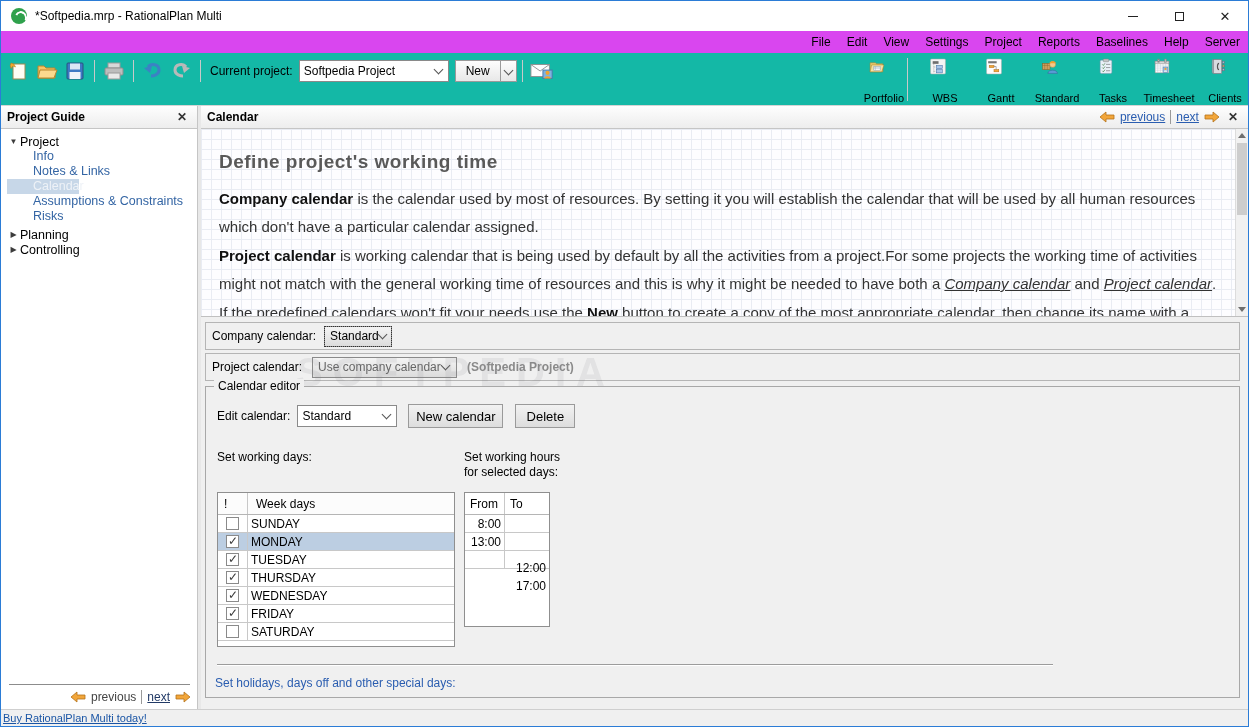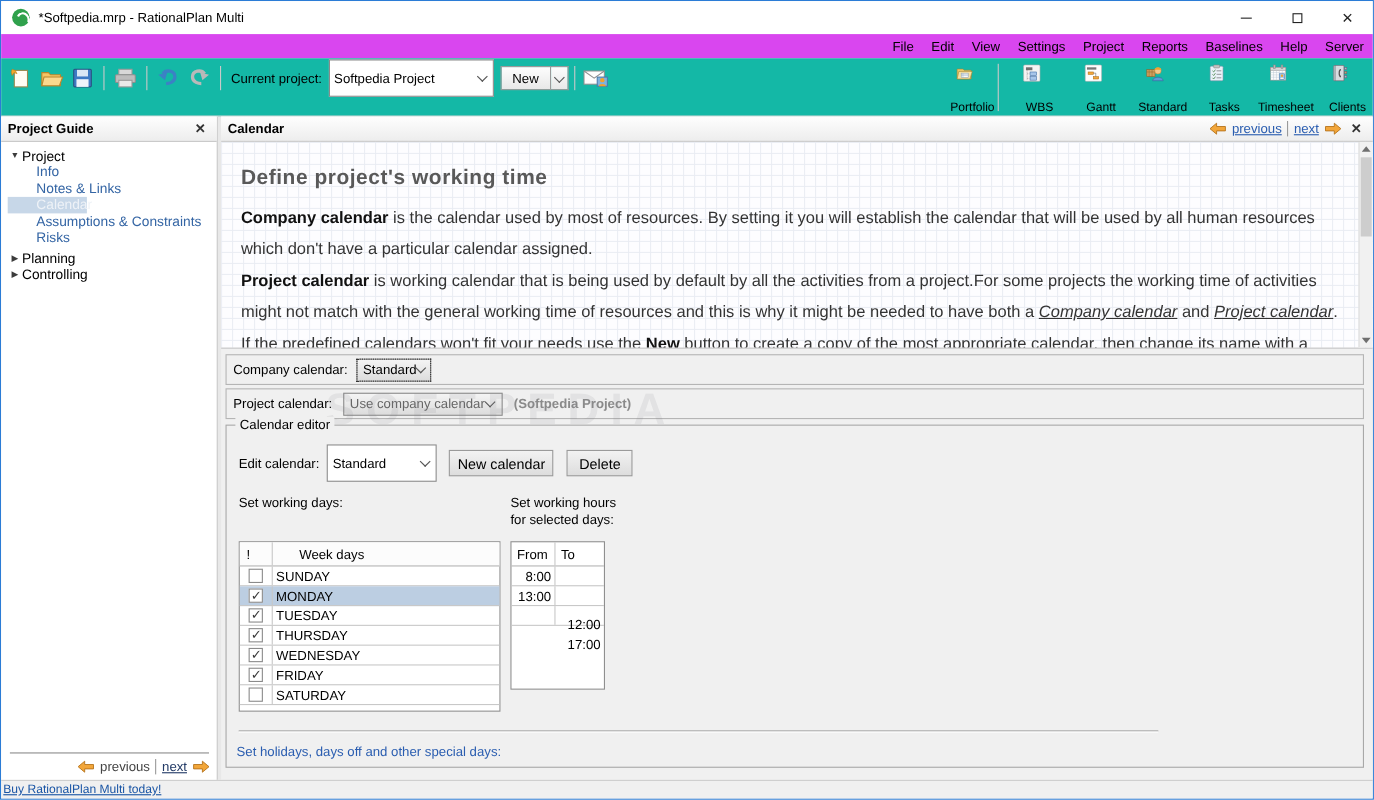--- a/index.html
+++ b/index.html
@@ -26,21 +26,21 @@
              display:flex; align-items:center; font-size:12px; padding-left:2px;justify-content:flex-end; }
   .menu-item { padding:3px 8px; color:#000; }
 
   
   .toolbar { position:absolute; top:52px; left:0; right:0; height:53px; background:#14b8a6;
              border-bottom:1px solid #d5d5d5; }
   .tb-left { position:absolute; left:4px; top:5px; display:flex; align-items:center; height:26px; }
   .tb-ico { width:24px; height:24px; display:flex; align-items:center; justify-content:center; margin:0 2px; }
   .tb-sep { width:1px; height:22px; background:#c9c9c9; margin:0 5px; }
   .cur-label { font-size:12px; margin:0 6px 0 4px; }
-  .combo { height:34px; background:#fff; border:1px solid #8a8a8a; display:flex; align-items:center;
+  .combo { height:22px; background:#fff; border:1px solid #8a8a8a; display:flex; align-items:center;
            font-size:12px; padding:0 4px; position:relative; }
   .chev { width:7px; height:7px; border-right:1.4px solid #555; border-bottom:1.4px solid #555;
           transform:rotate(45deg); margin:-3px 2px 0 auto; flex:0 0 auto; }
   .split-btn { display:flex; height:22px; margin-left:6px; }
   .split-main { border:1px solid #9a9a9a; background:linear-gradient(#fdfdfd,#e8e8e8);
                 font-size:12px; padding:0 10px; display:flex; align-items:center; }
   .split-arrow { border:1px solid #9a9a9a; border-left:none; background:linear-gradient(#fdfdfd,#e8e8e8);
                  width:16px; display:flex; align-items:center; justify-content:center; }
   .tb-right { position:absolute; right:2px; top:2px; height:49px; display:flex; align-items:stretch; }
   .view-btn { width:56px; display:flex; flex-direction:column; align-items:center; justify-content:flex-start;
@@ -104,21 +104,21 @@
   .edit-row { position:absolute; top:17px; left:11px; display:flex; align-items:center; font-size:12px; }
   .btn { height:24px; border:1px solid #9a9a9a; background:linear-gradient(#f2f2f2,#dddddd);
          font-size:13px; display:flex; align-items:center; justify-content:center; }
   .wd-label { position:absolute; top:63px; left:11px; font-size:12px; }
   .wh-label { position:absolute; top:63px; left:258px; font-size:12px; line-height:15px; }
 
   .wd-table { position:absolute; top:105px; left:11px; width:238px; height:155px;
               border:1px solid #8f8f8f; background:#fff; font-size:12px; }
   .wd-head { height:22px; border-bottom:1px solid #b5b5b5; display:flex; align-items:center; background:#fcfcfc; }
   .wd-c1 { width:30px; padding-left:6px; border-right:1px solid #c8c8c8; height:100%; display:flex; align-items:center; }
-  .wd-c2 { flex:1; padding-left:8px;margin-left:16px; }
+  .wd-c2 { flex:1; padding-left:8px; }
   .wd-row { height:18px; display:flex; align-items:stretch; border-bottom:1px solid #c8c8c8; }
   .wd-row.selected { background:#bccee2; }
   .cb-cell { width:30px; border-right:1px solid #c8c8c8; display:flex; align-items:center; justify-content:center; }
   .cbx { width:13px; height:13px; border:1px solid #8a8a8a; background:#fff; position:relative; }
   .cbx[data-checked="true"]::after { content:"✓"; position:absolute; left:1px; top:-2px; font-size:12px; color:#3c3c3c; }
   .day-label { flex:1; display:flex; align-items:center; padding-left:3px; }
 
   .wh-table { position:absolute; top:105px; left:258px; width:86px; height:135px;
               border:1px solid #8f8f8f; background:#fff; font-size:12px; }
   .wh-head { height:22px; display:flex; border-bottom:1px solid #b5b5b5; align-items:center; }

